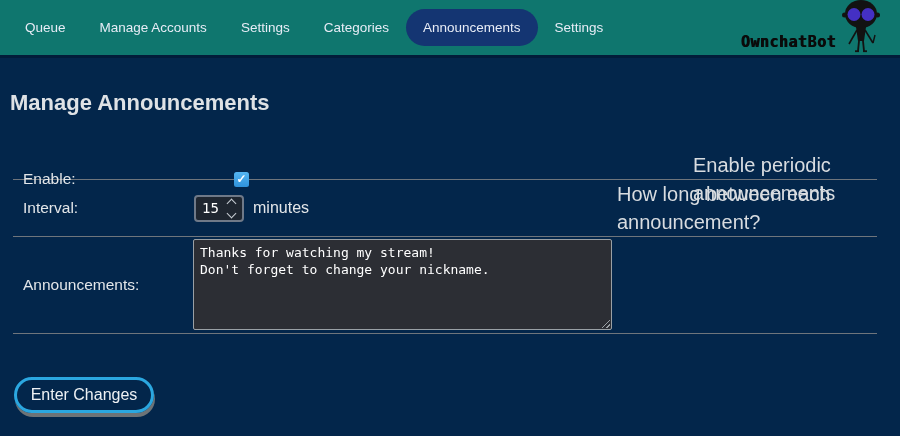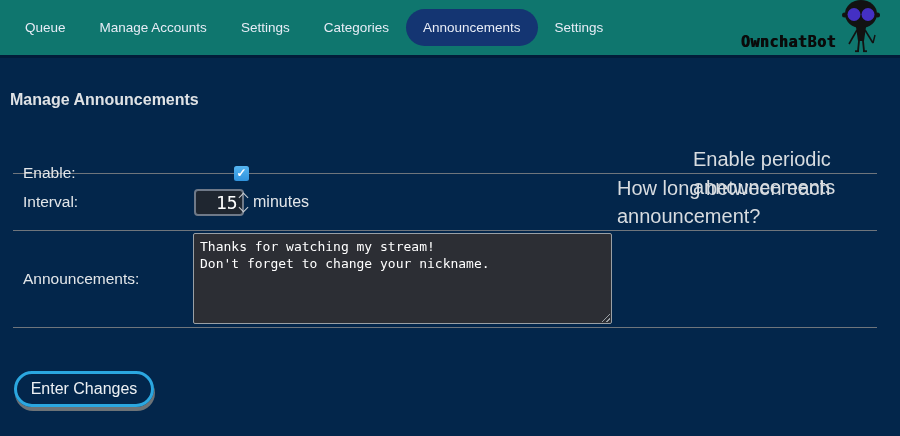--- a/index.html
+++ b/index.html
@@ -24,21 +24,21 @@
     position:absolute;right:16px;top:2px;height:56px;
     display:flex;align-items:flex-end;gap:2px;cursor:pointer;
   }
   .logo-text{
     font-family:"DejaVu Sans Mono",monospace;font-weight:bold;
     font-size:15px;color:#0a0a0a;letter-spacing:0.5px;
     text-shadow:0.7px 0 #0a0a0a;margin-bottom:7px;
   }
   
   h1.page-title{
-    font-size:16px;font-weight:bold;color:#dfe2e5;
+    font-size:22px;font-weight:bold;color:#dfe2e5;
     margin:34px 0 0 10px;line-height:1;
   }
   
   .form-table{margin:37px 23px 0 13px;}
   .form-row{
     display:grid;grid-template-columns:180px 424px 1fr;
     align-items:center;border-bottom:1px solid #6f757c;
   }
   .row-enable{height:28px;gap:38px;}
   .row-interval{min-height:54px;}
@@ -55,21 +55,21 @@
   .checkbox .tick{color:#fff;font-size:12px;font-weight:bold;line-height:1;}
   
   .control-cell{display:flex;align-items:center;}
   .number-input{
     width:50px;height:27px;box-sizing:border-box;margin-left:1px;
     background:#1f2630;border:2px solid #6f7988;border-radius:4px;
     display:flex;align-items:center;cursor:text;
   }
   .number-value{
     flex:1;color:#fff;font-family:"DejaVu Sans Mono",monospace;
-    font-size:18px;padding-left:20px;
+    font-size:14px;padding-left:6px;
   }
   .spinner{
     display:flex;flex-direction:column;align-items:center;gap:3px;
     padding:0 7px 0 2px;cursor:pointer;
   }
   .chev{width:6px;height:6px;border-top:1.6px solid #c9ced4;border-right:1.6px solid #c9ced4;}
   .chev.up{transform:rotate(-45deg);margin-top:2px;}
   .chev.down{transform:rotate(135deg);margin-bottom:2px;}
   .unit-label{font-size:16px;color:#e3e6e9;margin-left:9px;}
   

